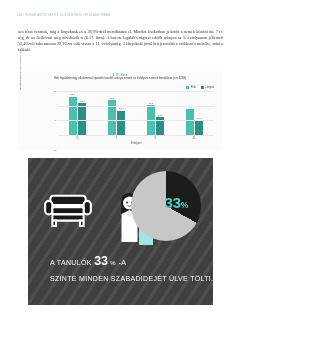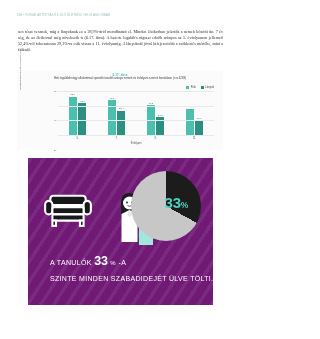--- a/index.html
+++ b/index.html
@@ -314,21 +314,21 @@
           <div class="ytick" style="top: 14.6667px;">40</div>
         </div>
         <div class="gridline" style="top: 0px;">
           <div class="ytick" style="top: 0px;">60</div>
         </div>
       </div>
 
     <div class="xlabel">Évfolyam</div>
   </div>
 
-  <div class="info" style="background: #701a75;">
+  <div class="info" style="background: #404040;">
     <div class="stripes"></div>
 
     <div class="chair">
       <svg viewBox="0 0 100 100">
         <g fill="#16181a" stroke="#ffffff" stroke-width="4">
           <path d="M22 34 h56 a6 6 0 0 1 6 6 v12 h-68 V40 a6 6 0 0 1 6 -6 z"></path>
           <rect x="6" y="44" width="14" height="26" rx="7"></rect>
           <rect x="80" y="44" width="14" height="26" rx="7"></rect>
           <rect x="20" y="56" width="60" height="14" rx="3"></rect>
           <rect x="20" y="70" width="60" height="12" rx="2"></rect>

